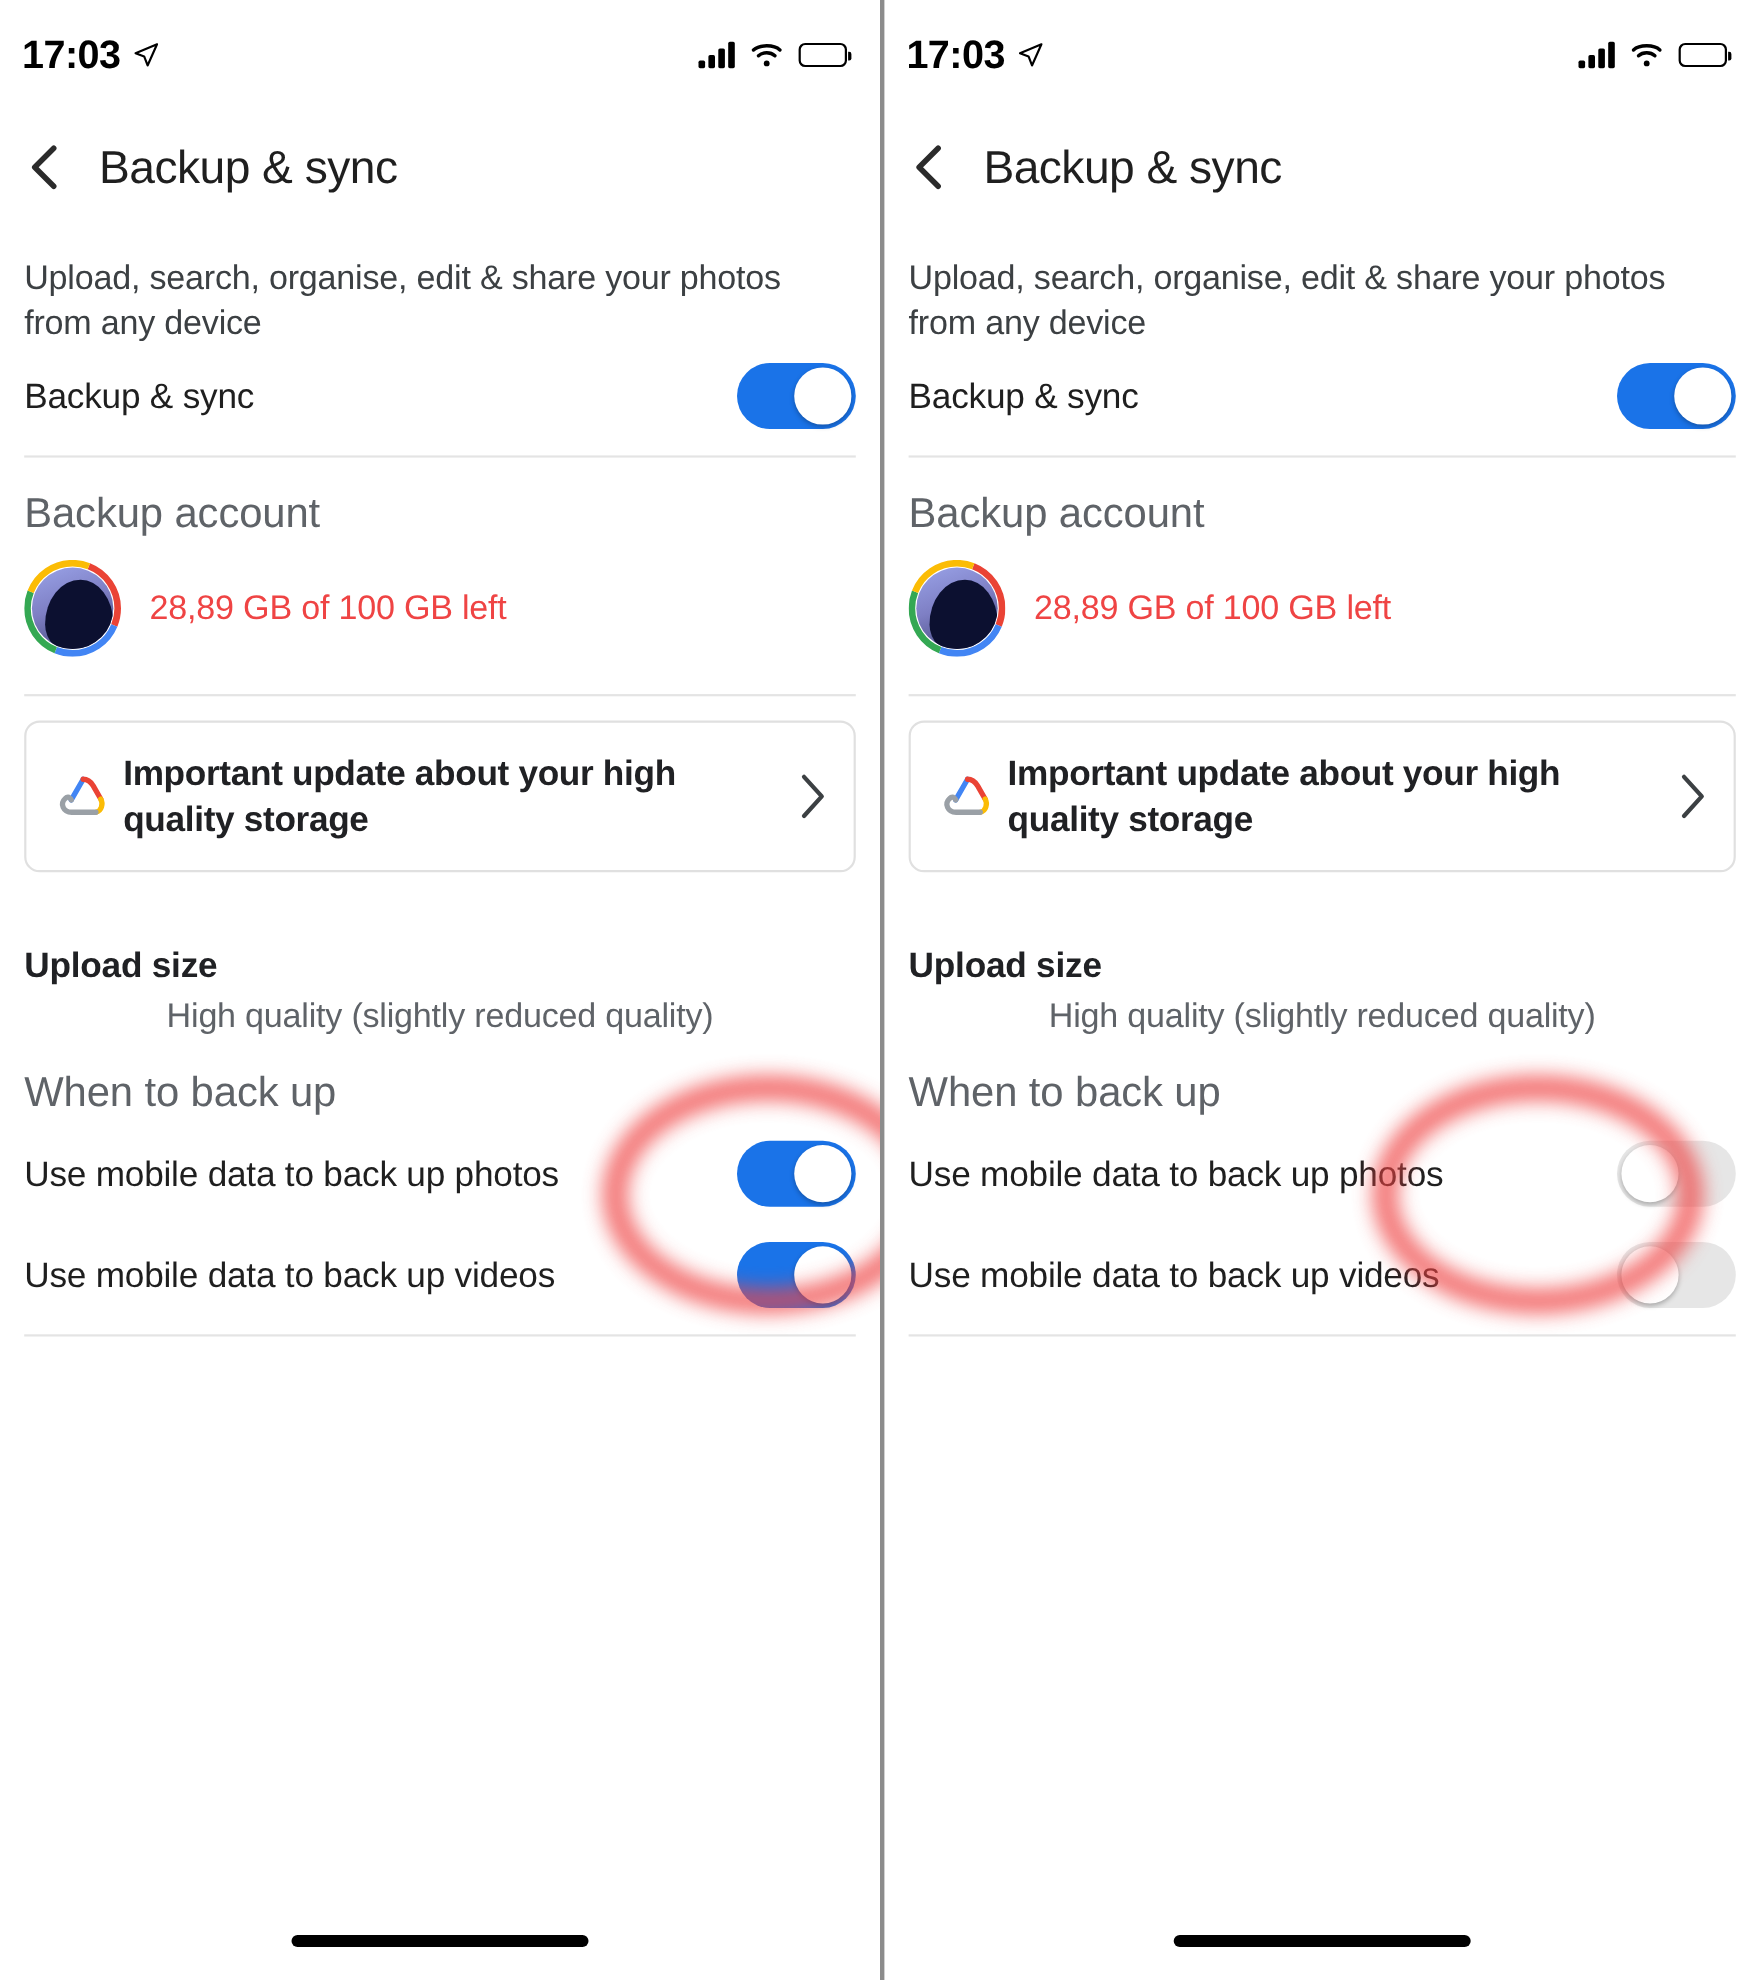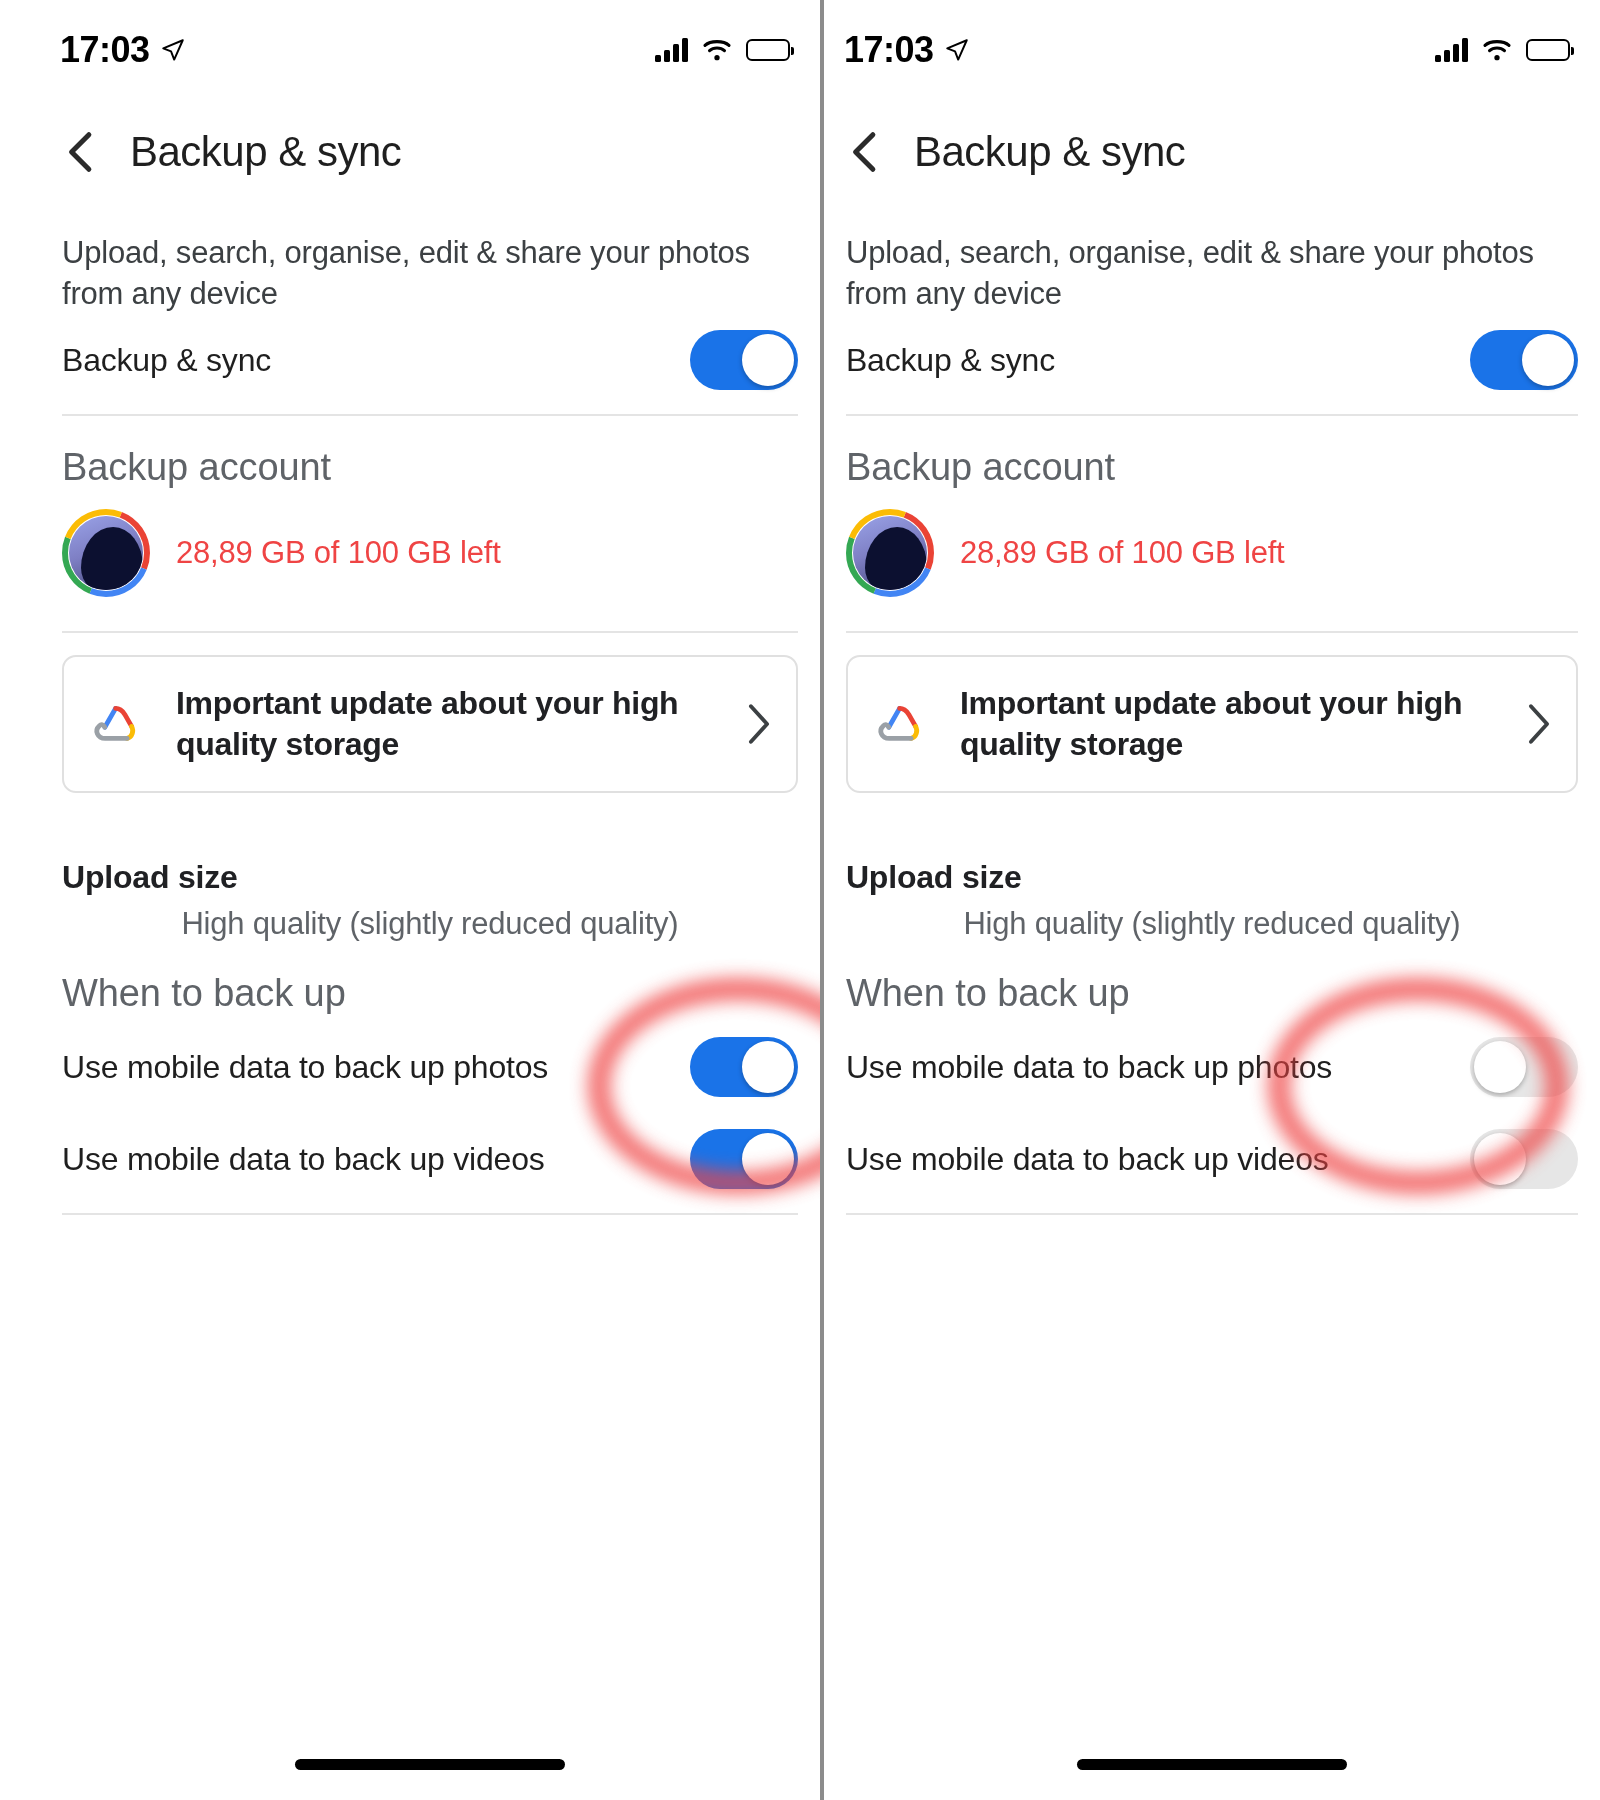--- a/index.html
+++ b/index.html
@@ -10,21 +10,20 @@
     background: #ffffff;
     font-family: "Liberation Sans", sans-serif;
     overflow: hidden;
   }
 
   .screens {
     display: flex;
     width: 1600px;
     height: 1428px;
     position: relative;
-    padding-left: 40px;
   }
 
   .phone {
     position: relative;
     width: 800px;
     height: 1800px;
     background: #ffffff;
     overflow: hidden;
   }
 
@@ -230,21 +229,21 @@
   .storage-text {
     font-size: 31px;
     color: #ef4444;
     letter-spacing: -0.2px;
   }
 
   
   .promo-card {
     display: flex;
     align-items: center;
-    gap: 32px;
+    gap: 8px;
     border: 2px solid #e0e0e0;
     border-radius: 14px;
     padding: 26px 24px;
     margin-top: 22px;
   }
   .cloud-icon { width: 56px; height: 44px; flex: 0 0 auto; display:block; }
   .promo-text {
     flex: 1 1 auto;
     font-size: 32px;
     line-height: 1.28;

